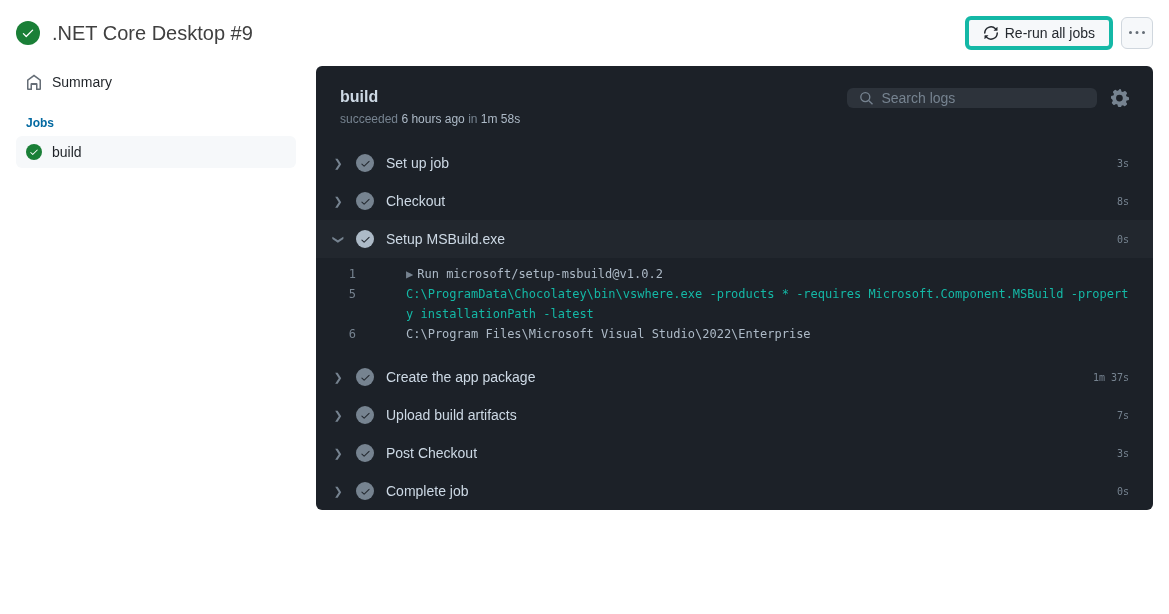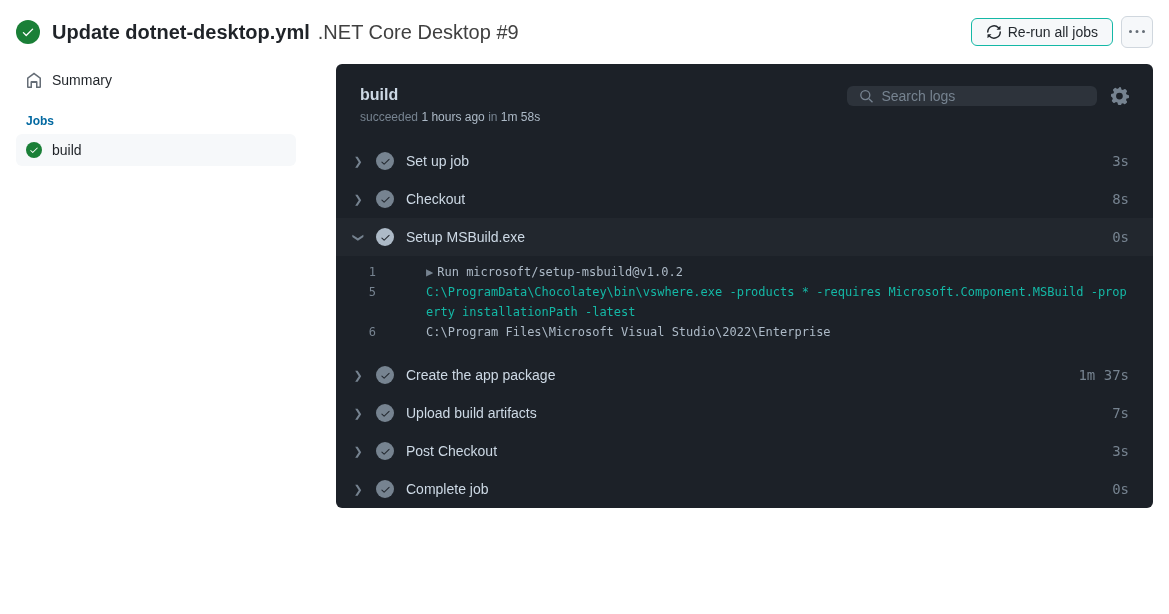--- a/index.html
+++ b/index.html
@@ -29,21 +29,21 @@
   display: flex;
   align-items: center;
   justify-content: center;
   flex-shrink: 0;
 }
 .status-circle svg { width: 14px; height: 14px; fill: #fff; }
 .title-line { font-size: 20px; font-weight: 600; display: flex; gap: 8px; align-items: baseline; }
 .title-sub { color: #404040; font-weight: 400; }
 .header-right { display: flex; gap: 8px; align-items: center; }
 .btn {
-  border: 1px solid #14b8a6;
+  border: 4px solid #14b8a6;
   background: #f6f8fa;
   border-radius: 6px;
   padding: 5px 14px;
   font-size: 14px;
   font-weight: 500;
   color: #24292f;
   cursor: pointer;
   display: flex;
   align-items: center;
   gap: 6px;
@@ -53,21 +53,21 @@
   background: #f6f8fa;
   border-radius: 6px;
   width: 32px; height: 32px;
   display: flex;
   align-items: center;
   justify-content: center;
   cursor: pointer;
   color: #656d76;
 }
 .sync-icon { width: 16px; height: 16px; }
-.main { display: flex; gap: 40px; padding: 0 16px; }
+.main { display: flex; gap: 20px; padding: 0 16px; }
 .sidebar { width: 280px; flex-shrink: 0; }
 .sidebar-item {
   display: flex; align-items: center; gap: 10px;
   padding: 8px 10px; border-radius: 6px;
   font-size: 14px; color: #1f2328;
   cursor: pointer;
 }
 .sidebar-item.selected { background: #f6f8fa; }
 .sidebar-heading { font-size: 12px; color: #0369a1; padding: 18px 10px 6px 10px; font-weight: 600; }
 .home-icon { width: 16px; height: 16px; fill: #656d76; }
@@ -111,21 +111,21 @@
   padding: 10px 24px 10px 14px;
   cursor: pointer;
   font-size: 14px;
 }
 .step.expanded { background: #22272e; }
 .step .chev { width: 16px; text-align: center; color: #768390; margin-right: 10px; font-size: 11px; }
 .step .step-status { margin-right: 12px; }
 .step .step-name { flex: 1; color: #cdd9e5; }
 .step .step-time {
   color: #768390;
-  font-size: 14px;
+  font-size: 10px;
   font-family: ui-monospace, SFMono-Regular, Menlo, monospace;
 }
 .step-status {
   width: 18px; height: 18px; border-radius: 50%;
   background: #768390;
   display: flex; align-items: center; justify-content: center;
 }
 .step-status svg { width: 11px; height: 11px; fill: #22272e; }
 .log-lines {
   background: #1c2128;
@@ -143,21 +143,20 @@
 <body>
 
 <div class="header">
   <div class="header-left">
     <div class="status-circle">
       <svg viewBox="0 0 16 16">
           <path d="M13.78 4.22a.75.75 0 010 1.06l-7.25 7.25a.75.75 0 01-1.06 0L2.22 9.28a.75.75 0 011.06-1.06L6 10.94l6.72-6.72a.75.75 0 011.06 0z"></path>
         </svg>
     </div>
     <div class="title-line">
-      <span>Update dotnet-desktop.yml</span>
       <span class="title-sub">.NET Core Desktop #9</span>
     </div>
   </div>
   <div class="header-right">
     <button class="btn">
       <svg class="sync-icon" viewBox="0 0 16 16" fill="currentColor">
           <path d="M8 2a6 6 0 00-5.47 3.5.75.75 0 11-1.36-.62A7.5 7.5 0 0115.5 8h-1.5A6 6 0 008 2zm6.97 4.53a.75.75 0 01.53.22l.5.5a.75.75 0 01-1.06 1.06L14.5 7.88V8A6.5 6.5 0 012.53 11.5a.75.75 0 011.36.62A5 5 0 0013 8v-.12l-.44.43a.75.75 0 11-1.06-1.06l.5-.5a.75.75 0 01.53-.22h2.44z" opacity="0"></path>
           <path d="M2.5 8a5.5 5.5 0 019.47-3.8l-1.22 1.22a.25.25 0 00.18.43H14a.5.5 0 00.5-.5V2.28a.25.25 0 00-.43-.18l-1.1 1.1A7 7 0 001 8a.75.75 0 001.5 0zm11 0a5.5 5.5 0 01-9.47 3.8l1.22-1.22a.25.25 0 00-.18-.43H2a.5.5 0 00-.5.5v3.07c0 .22.27.33.43.18l1.1-1.1A7 7 0 0015 8a.75.75 0 00-1.5 0z"></path>
         </svg>
       <span>Re-run all jobs</span>
@@ -190,21 +189,21 @@
     </div>
   </div>
 
   <div class="log-panel">
     <div class="log-header">
       <div>
         <div class="log-title">build</div>
         <div class="log-meta">
           <span>succeeded</span>
           <span> </span>
-          <span class="hl">1 hours ago</span>
+          <span class="hl">6 hours ago</span>
           <span> </span>
           <span>in</span>
           <span> </span>
           <span class="hl">1m 58s</span>
         </div>
       </div>
       <div class="log-header-right">
         <div class="search-box">
           <svg class="search-icon" viewBox="0 0 16 16">
               <circle cx="7" cy="7" r="5" stroke-width="1.5"></circle>

